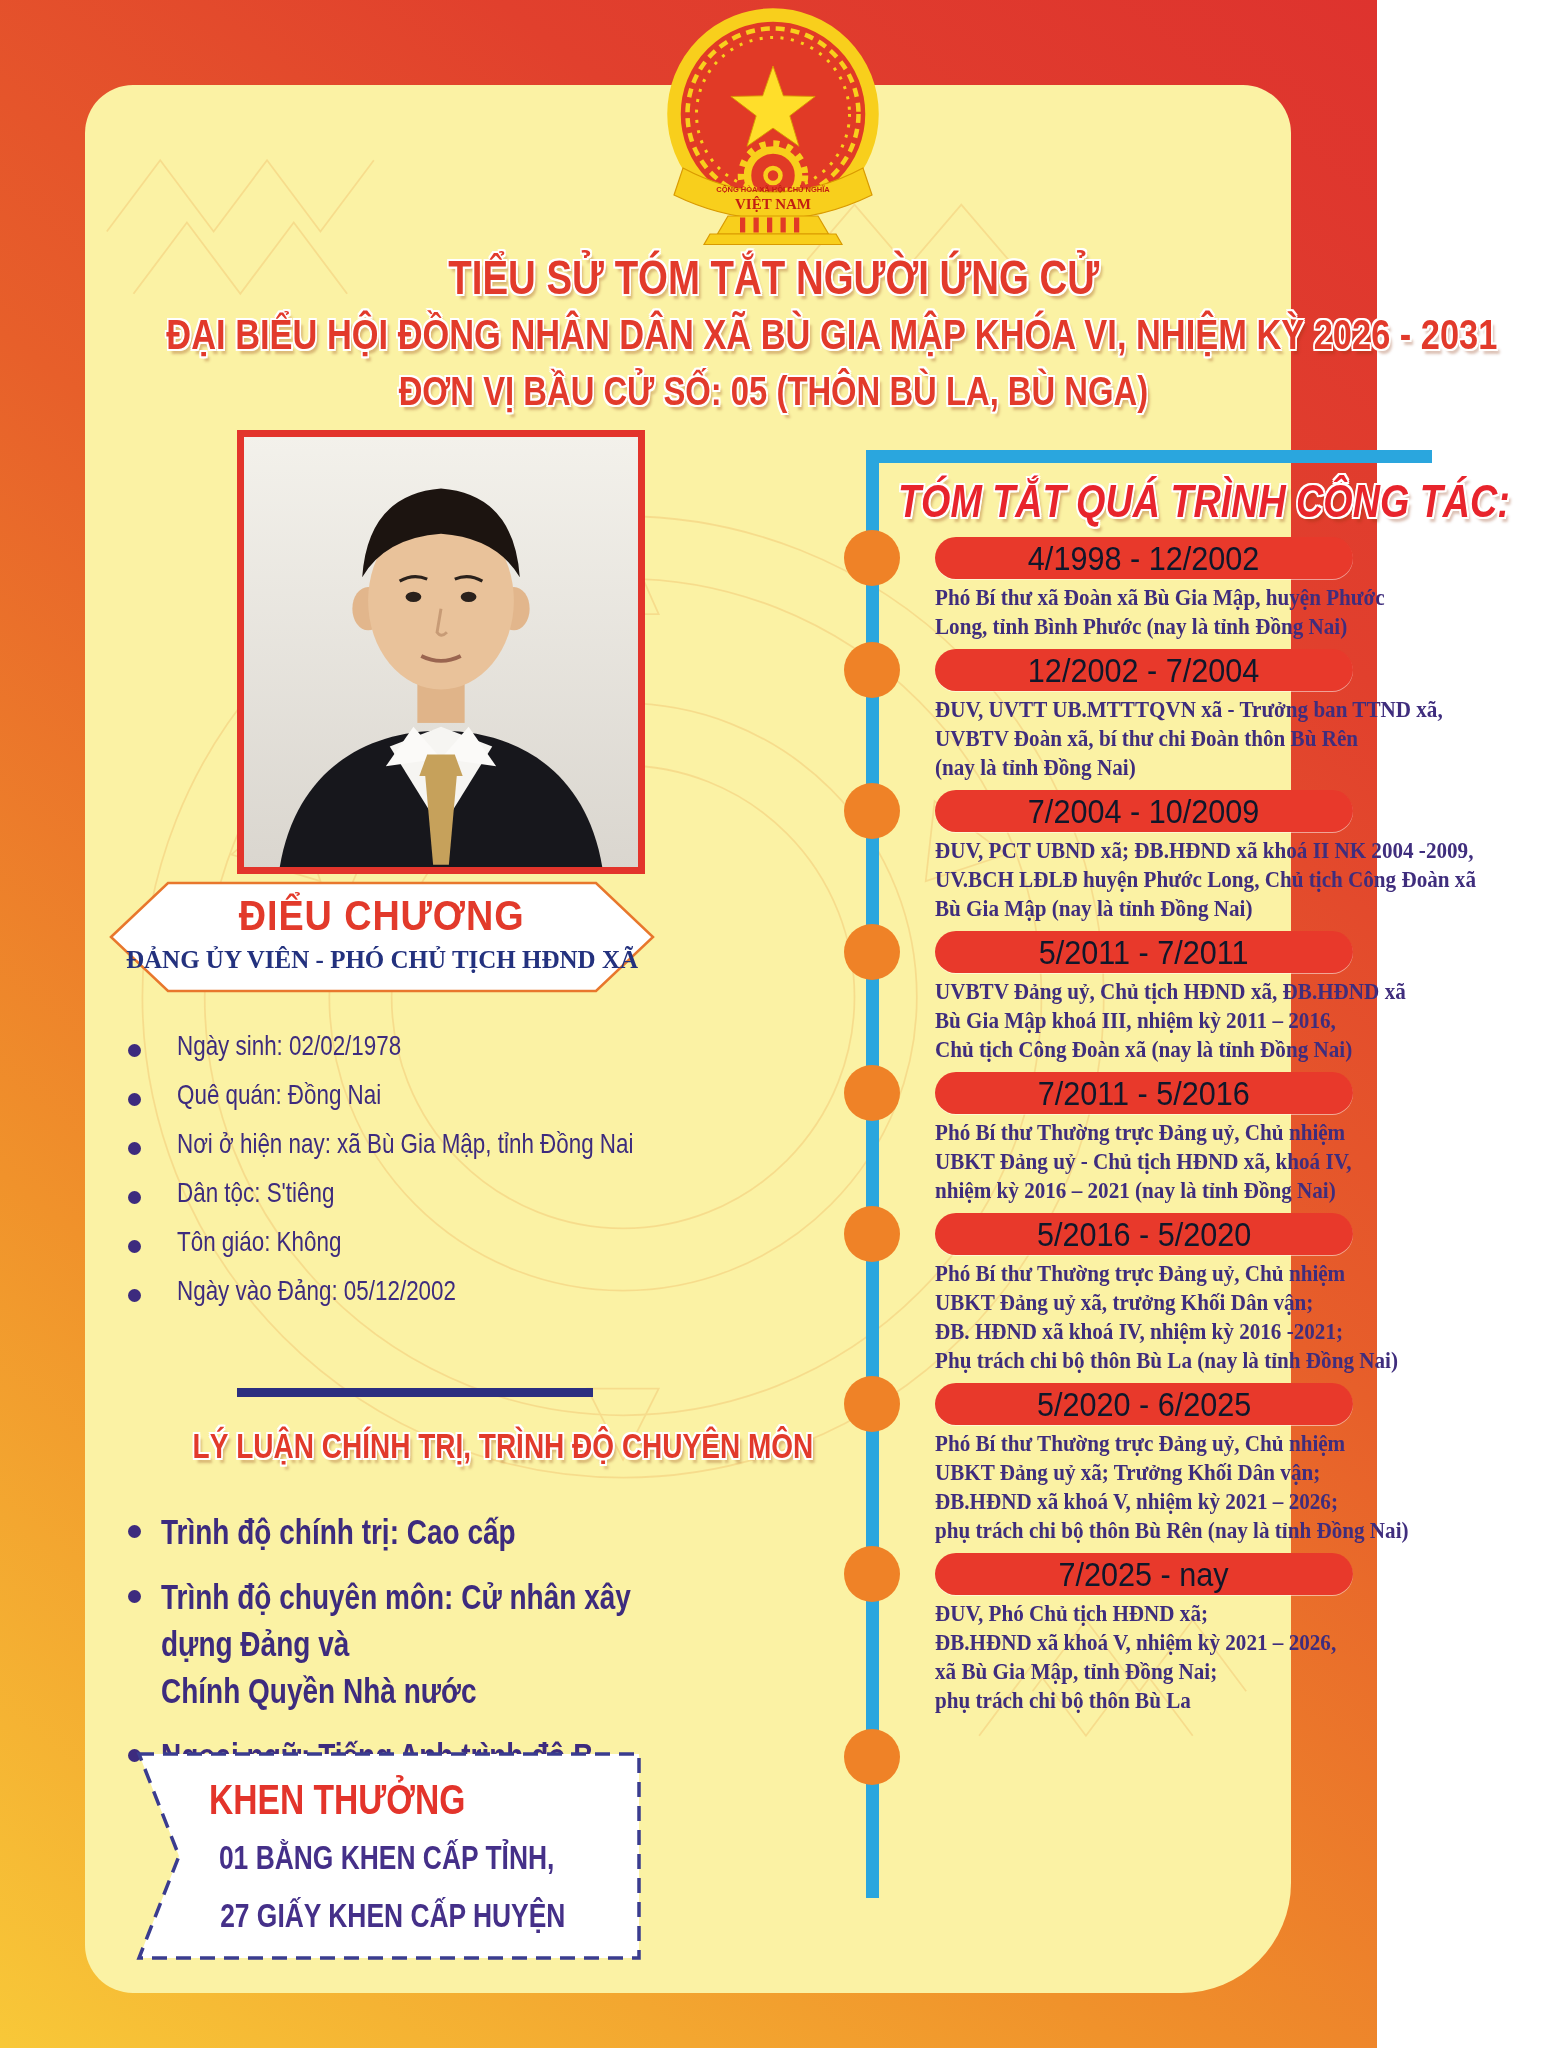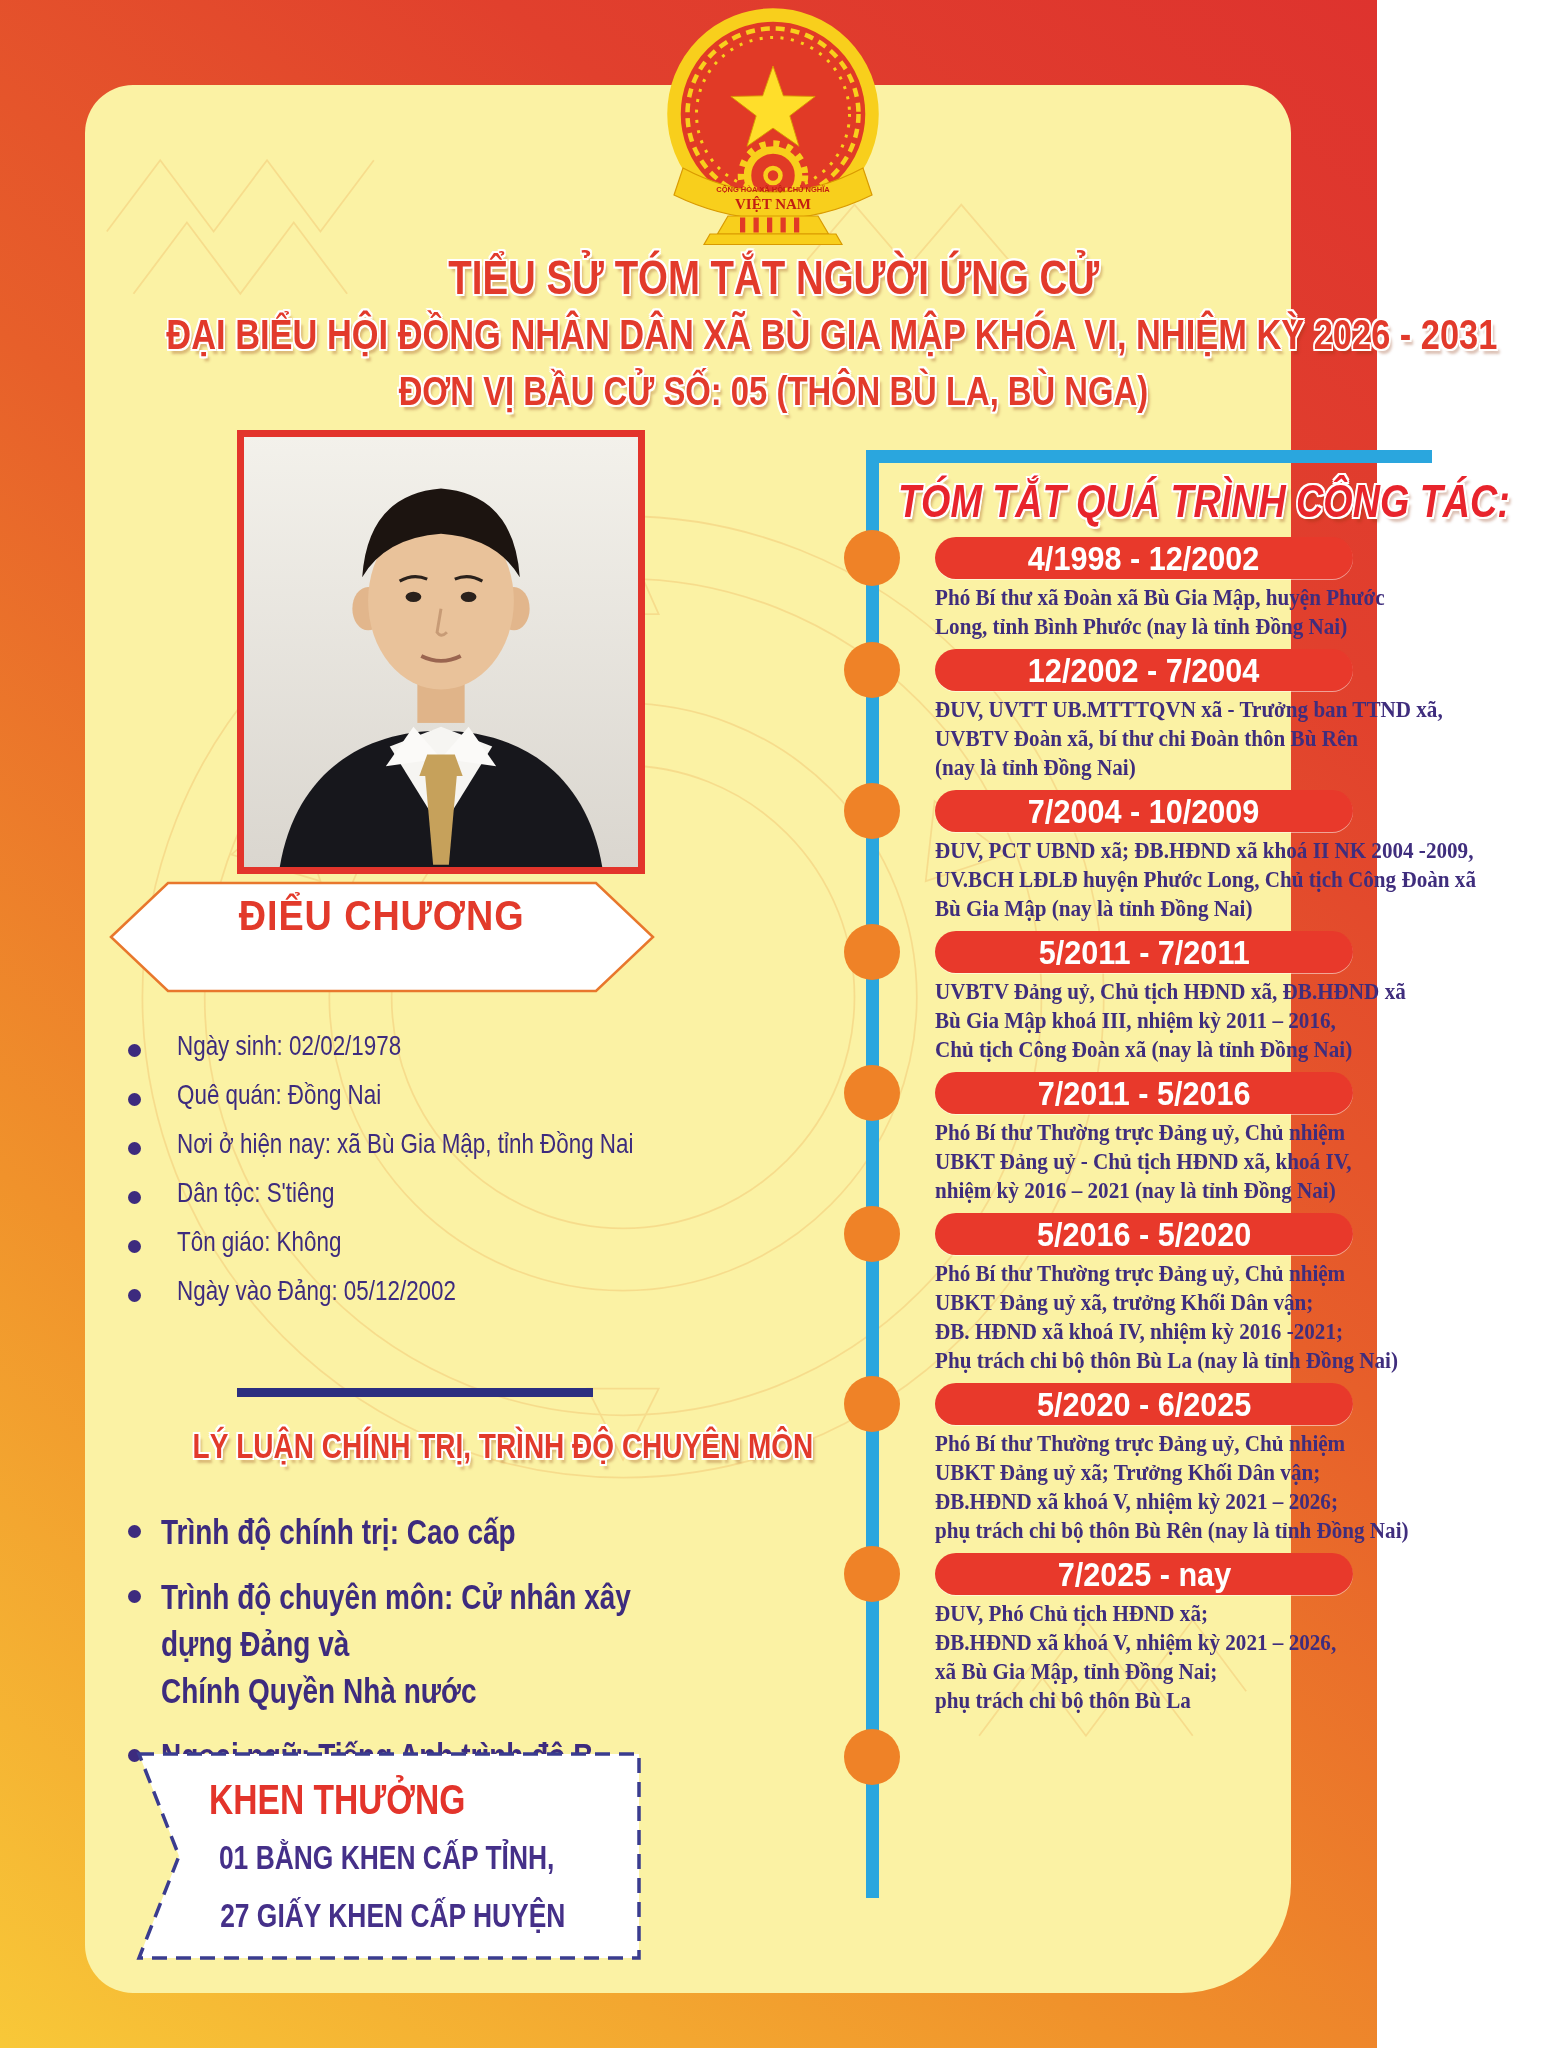--- a/index.html
+++ b/index.html
@@ -54,21 +54,21 @@
   .award-line{margin-top:10px;font-size:33px;font-weight:bold;color:#453089;line-height:48px;}
 
   .blue-h{position:absolute;left:866px;top:450px;width:566px;height:13px;background:#2AA6DE;}
   .blue-v{position:absolute;left:866px;top:450px;width:13px;height:1448px;background:#2AA6DE;}
   .career-head{position:absolute;left:898px;top:474px;color:#E8242C;font-weight:bold;font-style:italic;
     font-size:46px;white-space:nowrap;transform:scaleX(.82);transform-origin:0 0;}
 
   .timeline{position:absolute;left:935px;top:537px;width:545px;}
   .t-entry{position:relative;margin-bottom:8px;}
   .t-pill{width:418px;height:42px;background:#E8392B;border-radius:26px;display:flex;align-items:center;
-    justify-content:center;color:#ffffff;font-weight:bold;font-size:34px;box-shadow:0 1px 0 rgba(255,255,255,.5);}
+    justify-content:center;color:#0f172a;font-weight:normal;font-size:34px;box-shadow:0 1px 0 rgba(255,255,255,.5);}
   .t-desc{margin-top:4px;font-family:"Liberation Serif","DejaVu Serif",serif;font-weight:bold;
     font-size:24px;line-height:29px;color:#3F2D7D;white-space:pre-line;
     transform:scaleX(.88);transform-origin:0 0;width:660px;}
   .t-dot{position:absolute;left:-91px;top:-7px;width:56px;height:56px;border-radius:50%;background:#EF8227;}
   .t-end-dot{position:absolute;left:-91px;bottom:-62px;width:56px;height:56px;border-radius:50%;background:#EF8227;}
 </style>
 </head>
 <body>
 
 <div class="poster">
@@ -158,20 +158,21 @@
   </div>
 
   <div class="ribbon">
     <svg viewBox="0 0 548 118">
       <polygon points="3,59 60,5 488,5 545,59 488,113 60,113" fill="#FFFFFF" stroke="#E8772C" stroke-width="2.5"></polygon>
     </svg>
     <div class="ribbon-inner">
       <div class="cand-name">
         <span class="cx90">ĐIỂU CHƯƠNG</span>
       </div>
+      <div class="cand-pos">ĐẢNG ỦY VIÊN - PHÓ CHỦ TỊCH HĐND XÃ</div>
     </div>
   </div>
 
   <ul class="details">
 
       <li>
         <span class="dot"></span>
         <span class="cx80L">Ngày sinh: 02/02/1978</span>
       </li>
 

